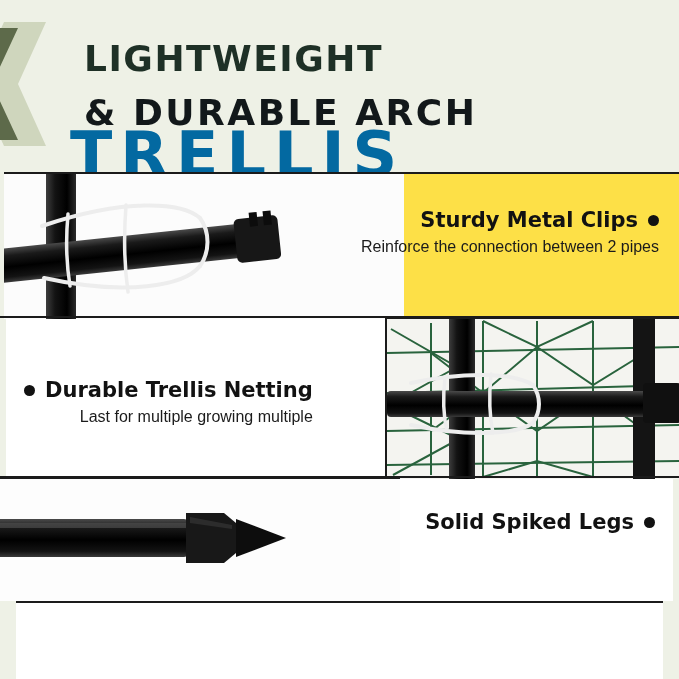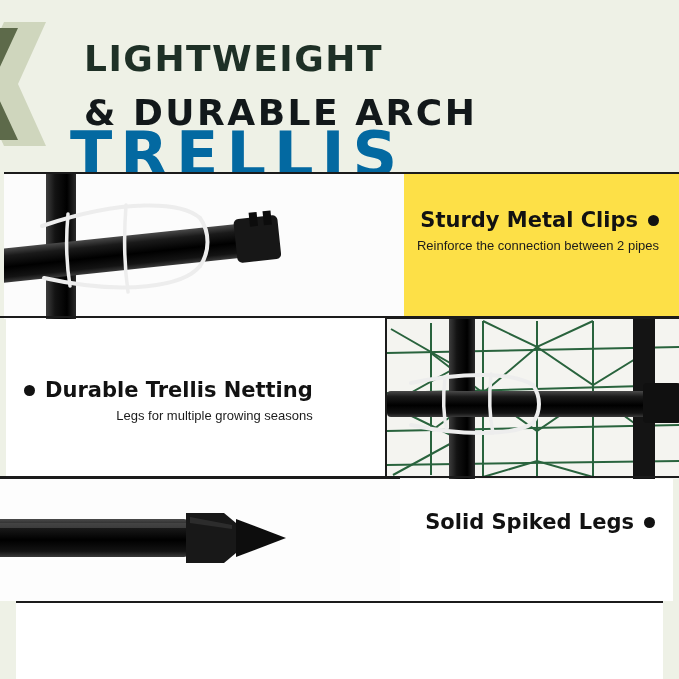--- a/index.html
+++ b/index.html
@@ -132,21 +132,21 @@
     font-weight: 700;
     color: #121212;
     white-space: nowrap;
     display: flex;
     align-items: center;
     gap: 10px;
   }
   .callout.right .cap-head { justify-content: flex-end; }
   .callout .cap-sub {
     font-family: "Liberation Sans", sans-serif;
-    font-size: 13px;
+    font-size: 16px;
     color: #1b1b1b;
     white-space: nowrap;
     margin-top: 6px;
   }
   .callout.right .cap-sub { text-align: right; }
   .dot {
     width: 11px; height: 11px;
     border-radius: 50%;
     background: #121212;
     display: inline-block;
@@ -299,21 +299,21 @@
 
       <rect x="256" y="64" width="38" height="40" rx="4" fill="#101010"></rect>
     </svg>
   </div>
 
   <div class="callout" style="left:24px; top:378px;text-align:right;">
     <div class="cap-head">
       <span class="dot"></span>
       <span>Durable Trellis Netting</span>
     </div>
-    <div class="cap-sub">Legs for multiple growing seasons</div>
+    <div class="cap-sub">Last for multiple growing multiple</div>
   </div>
 
   <div class="rule" style="left:0; top:476px; width:679px;"></div>
 
   <div class="panel" id="panel-legs">
     <svg width="400" height="124" viewBox="0 0 400 124">
       <rect x="0" y="0" width="400" height="124" fill="#fdfdfd"></rect>
 
       <rect x="-10" y="40" width="200" height="38" rx="6" fill="url(#gpoleH)"></rect>
 

